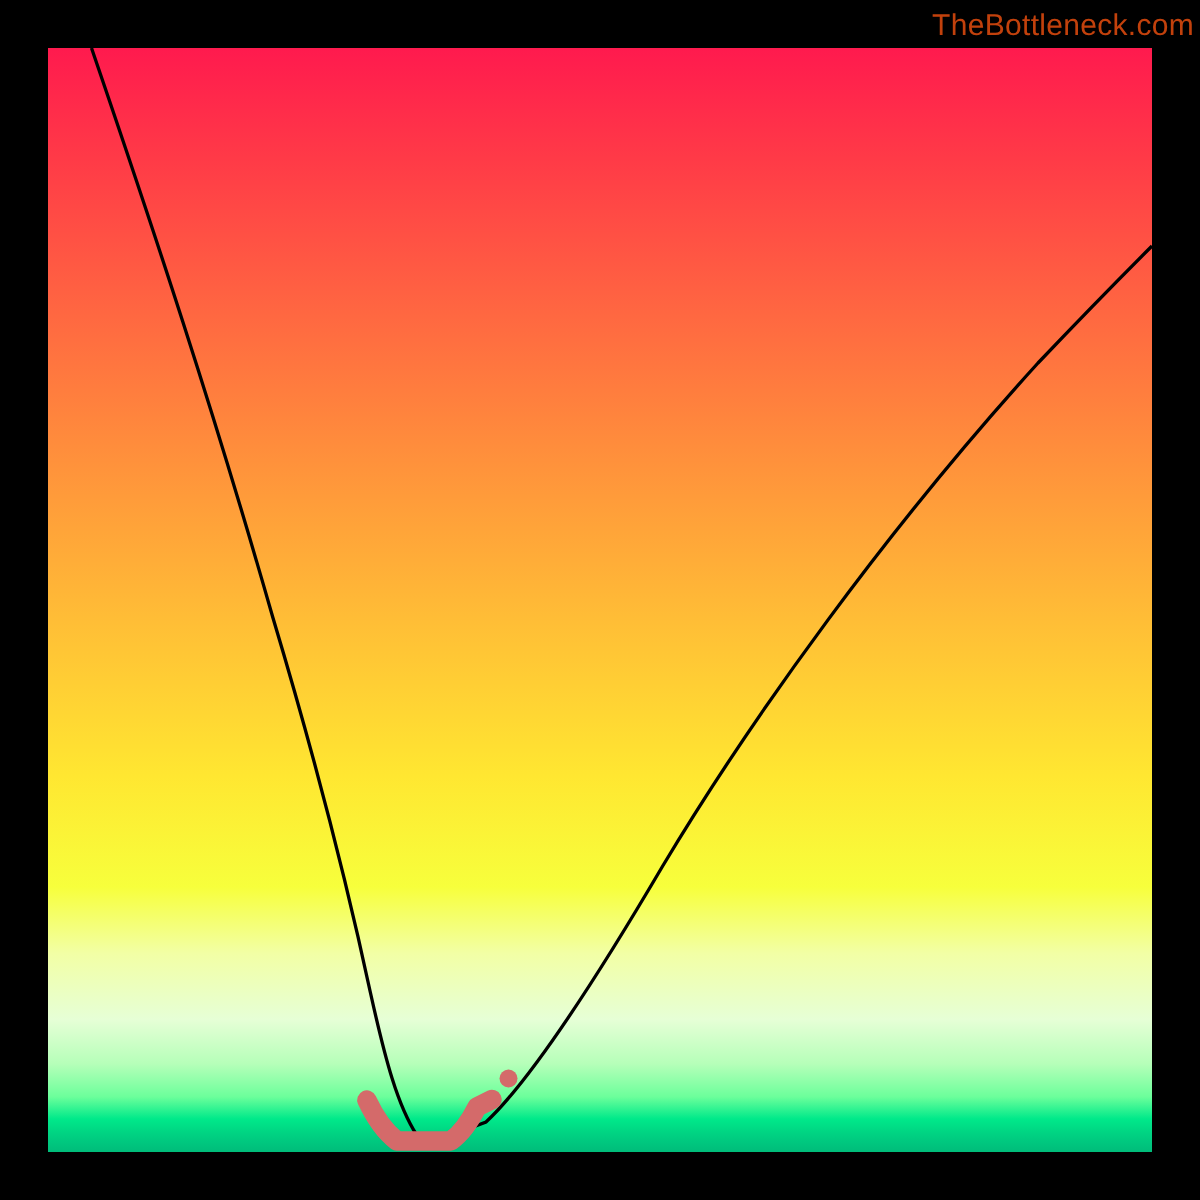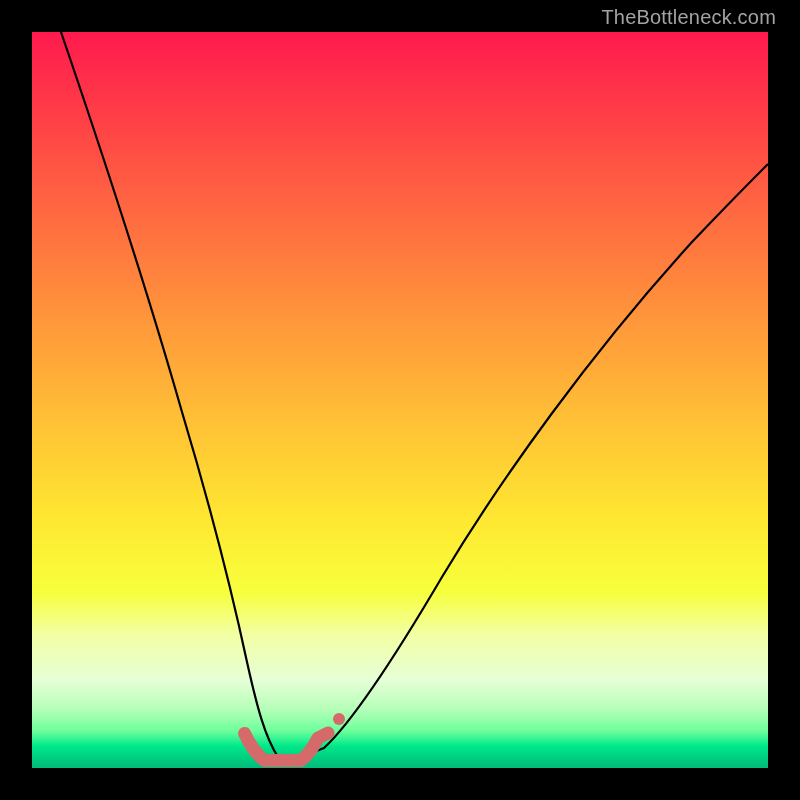--- a/index.html
+++ b/index.html
@@ -40,22 +40,22 @@
       #6cff9b 95%,
       #00e98a 97%,
       #00d884 98%,
       #00c97f 99%,
       #00bc7a 100%
     );
   }
   .watermark {
     position: absolute;
     top: 6px;
-    right: 24px;
-    color: #a3a3a3;
+    right: 4px;
+    color: #c2410c;
     font-size: 20px;
     letter-spacing: 0.2px;
     user-select: none;
   }
   svg.curves {
     position: absolute;
     left: 32px;
     top: 32px;
     width: 736px;
     height: 736px;

